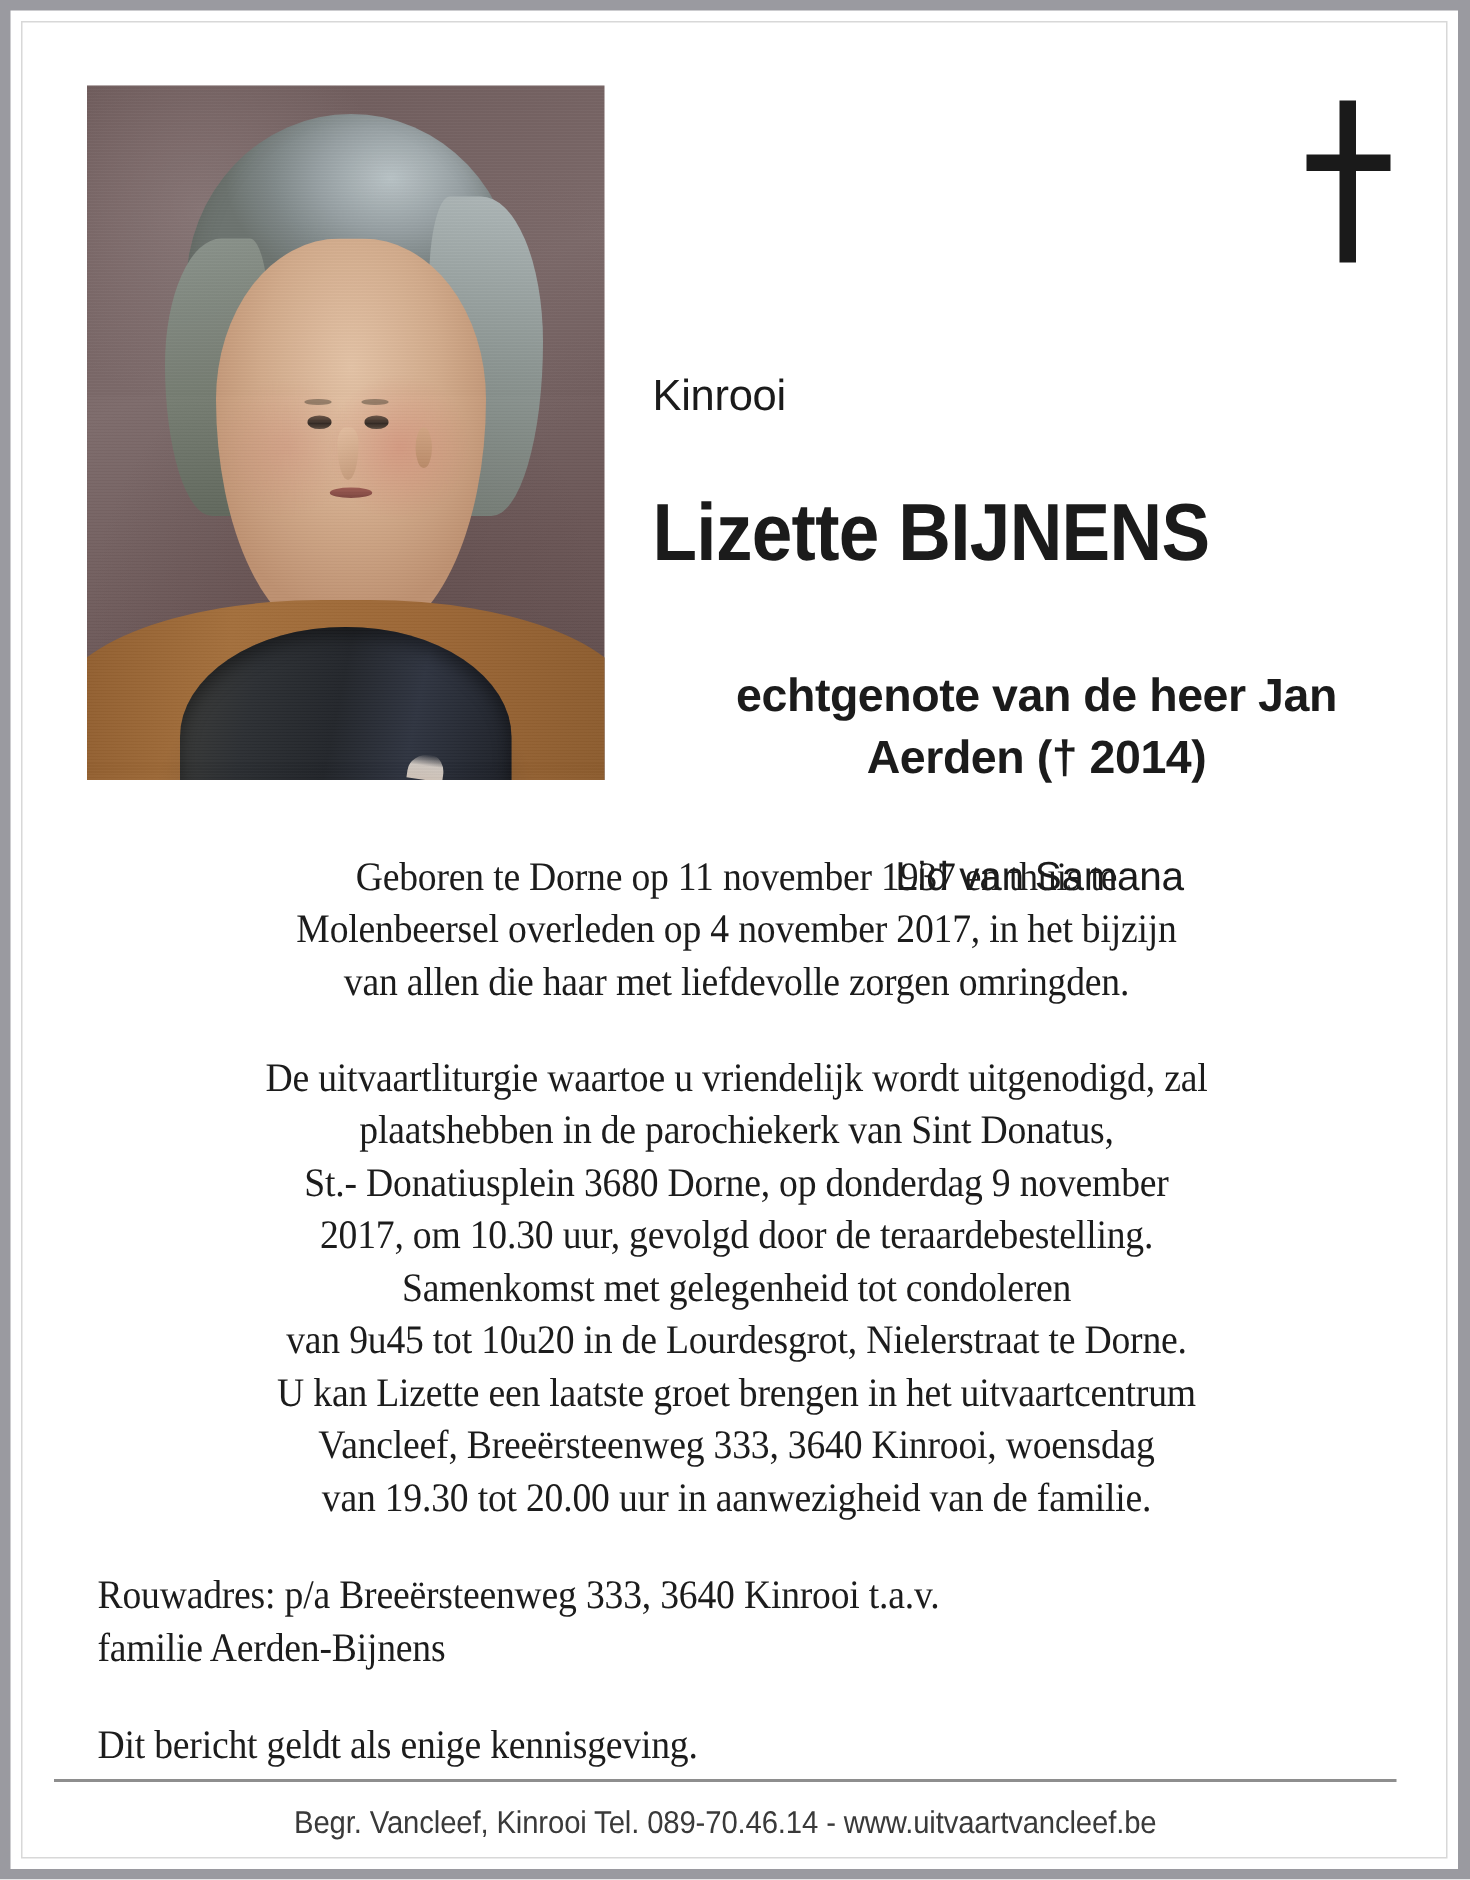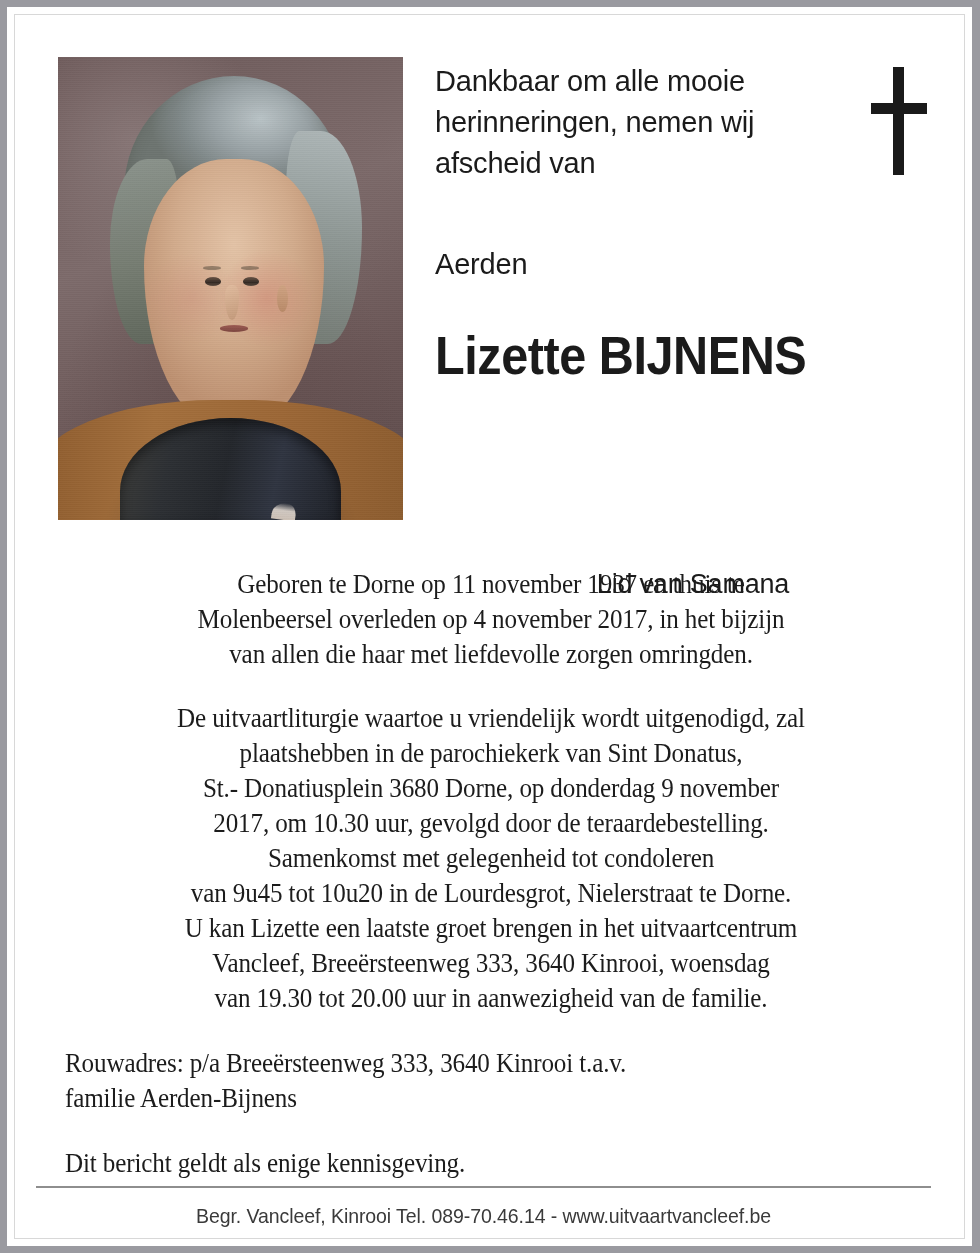--- a/index.html
+++ b/index.html
@@ -340,23 +340,26 @@
       </div>
       <div class="ph-grain"></div>
     </div>
 
     <div class="right-col">
       <div class="cross">
         <div class="bar-v"></div>
         <div class="bar-h"></div>
       </div>
 
-      <div class="intro">Dankbaar om alle mooie herinneringen, nemen wij afscheid van</div>
-      <div class="salutation">Aerden</div>
+      <div class="salutation">Kinrooi</div>
       <div class="deceased-name">Lizette BIJNENS</div>
+      <div class="spouse">
+        <span class="ln">echtgenote van de heer</span>
+        <span class="ln">Jan Aerden († 2014)</span>
+      </div>
       <div class="member">Lid van Samana</div>
     </div>
   </div>
 
   <div class="body-wrap">
     <div class="para centered p-birth">
       <span class="ln">Geboren te Dorne op 11 november 1937 en thuis te</span>
       <span class="ln">Molenbeersel overleden op 4 november 2017, in het bijzijn</span>
       <span class="ln">van allen die haar met liefdevolle zorgen omringden.</span>
     </div>

